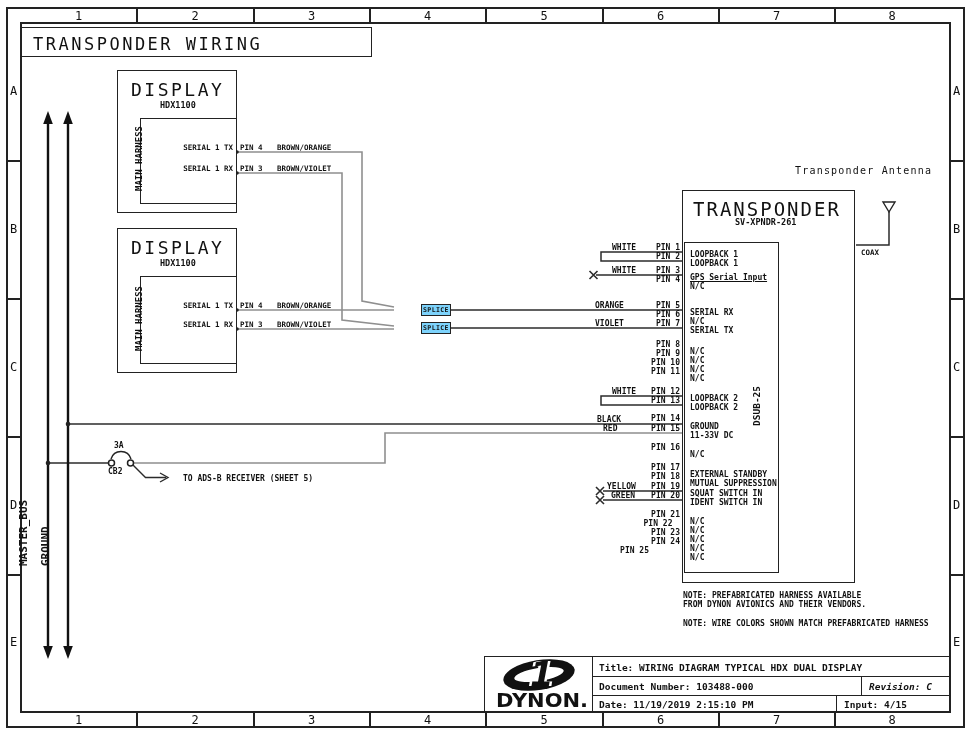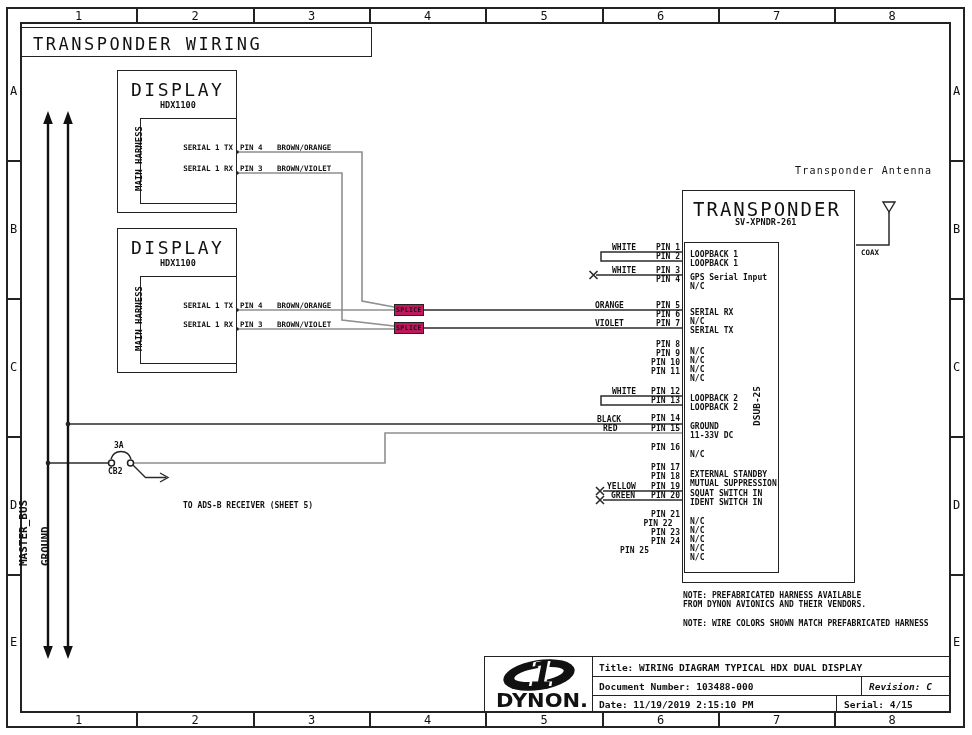--- a/index.html
+++ b/index.html
@@ -7,23 +7,23 @@
          font-family:"DejaVu Sans Mono",monospace;color:#111;}
   .abs{position:absolute;}
   .box{position:absolute;border:1.6px solid #222;background:#fff;box-sizing:border-box;}
   .lbl{position:absolute;font:bold 8px "DejaVu Sans Mono",monospace;color:#111;white-space:nowrap;line-height:9px;}
   .lbl-n{position:absolute;font:12px "DejaVu Sans Mono",monospace;color:#111;white-space:nowrap;}
   .vlabel{position:absolute;font:bold 11px "DejaVu Sans Mono",monospace;white-space:nowrap;
           transform-origin:left bottom;transform:rotate(-90deg);line-height:12px;}
   .heading{position:absolute;font:18px "DejaVu Sans Mono",monospace;letter-spacing:2.5px;white-space:nowrap;}
   svg{position:absolute;left:0;top:0;}
   .tb-text{position:absolute;font:bold 9.5px "DejaVu Sans Mono",monospace;white-space:nowrap;}
-  .splice{position:absolute;border:1.4px solid #222;background:#be185d;box-sizing:border-box;
+  .splice{position:absolute;border:1.4px solid #222;background:#7dd3fc;box-sizing:border-box;
           width:30px;height:12px;font:bold 6.5px "DejaVu Sans Mono",monospace;
-          display:flex;align-items:center;justify-content:center;letter-spacing:.4px;}
+          display:flex;align-items:center;justify-content:center;letter-spacing:.4px;margin-left:27px;}
 </style>
 </head>
 <body>
 
 <div id="sheet">
 
   <svg width="972" height="735" viewBox="0 0 972 735">
 
     <g stroke="#222" fill="none" shape-rendering="crispEdges">
       <rect x="7" y="8" width="957" height="719" stroke-width="2"></rect>
@@ -137,21 +137,21 @@
   <div class="vlabel" style="left:145px;top:339px;font-size:9px;">MAIN HARNESS</div>
 
   <div class="splice" style="left:394px;top:304px;">SPLICE</div>
   <div class="splice" style="left:394px;top:322px;">SPLICE</div>
 
   <div class="vlabel" style="left:30px;top:554px;">MASTER_BUS</div>
   <div class="vlabel" style="left:52px;top:554px;">GROUND</div>
 
   <div class="lbl" style="left:114px;top:441px;">3A</div>
   <div class="lbl" style="left:108px;top:467px;">CB2</div>
-  <div class="lbl" style="left:183px;top:473.5px;margin-top:27px;">TO ADS-B RECEIVER (SHEET 5)</div>
+  <div class="lbl" style="left:183px;top:473.5px;">TO ADS-B RECEIVER (SHEET 5)</div>
 
   <div class="abs" style="left:795px;top:165px;font:10px 'DejaVu Sans Mono',monospace;letter-spacing:1.2px;white-space:nowrap;">Transponder Antenna</div>
   <div class="lbl" style="left:834px;top:239px;font-size:7.5px;">ANT</div>
   <div class="lbl" style="left:861px;top:248px;font-size:7.5px;">COAX</div>
 
   <div class="box" style="left:682px;top:190px;width:173px;height:393px;">
     <div class="heading" style="left:10px;top:7px;font-size:19px;letter-spacing:2px;">TRANSPONDER</div>
     <div class="lbl" style="left:52px;top:27px;font-size:8.5px;">SV-XPNDR-261</div>
   </div>
   <div class="box" style="left:684px;top:242px;width:95px;height:331px;border-width:1.4px;"></div>
@@ -184,21 +184,21 @@
     </div>
     <div class="tb-text" style="left:384px;top:24px;font-style:italic;">
       <span>Revision:</span>
       <span>C</span>
     </div>
     <div class="tb-text" style="left:114px;top:42px;">
       <span>Date:</span>
       <span>11/19/2019 2:15:10 PM</span>
     </div>
     <div class="tb-text" style="left:359px;top:42px;">
-      <span>Serial:</span>
+      <span>Input:</span>
       <span>4/15</span>
     </div>
   </div>
 
   <div id="gen">
       <div class="lbl-n" style="left:75px;top:9px;">1</div>
       <div class="lbl-n" style="left:75px;top:713px;">1</div>
       <div class="lbl-n" style="left:191.5px;top:9px;">2</div>
       <div class="lbl-n" style="left:191.5px;top:713px;">2</div>
       <div class="lbl-n" style="left:308px;top:9px;">3</div>
@@ -234,21 +234,21 @@
       <div class="lbl" style="left:277px;top:300.5px;font-size:7.5px;">BROWN/ORANGE</div>
       <div class="lbl" style="left:145px;top:319.5px;width:88px;text-align:right;font-size:7.5px;">SERIAL 1 RX</div>
       <div class="lbl" style="left:240px;top:319.5px;font-size:7.5px;">PIN 3</div>
       <div class="lbl" style="left:277px;top:319.5px;font-size:7.5px;">BROWN/VIOLET</div>
       <div class="lbl" style="left:636px;top:243px;width:44px;text-align:right;">PIN 1</div>
       <div class="lbl" style="left:690px;top:249.5px;">LOOPBACK 1</div>
       <div class="lbl" style="left:612px;top:242.5px;">WHITE</div>
       <div class="lbl" style="left:636px;top:252px;width:44px;text-align:right;">PIN 2</div>
       <div class="lbl" style="left:690px;top:258.5px;">LOOPBACK 1</div>
       <div class="lbl" style="left:636px;top:266px;width:44px;text-align:right;">PIN 3</div>
-      <div class="lbl" style="left:690px;top:272.5px;">GPS Serial Input</div>
+      <div class="lbl" style="left:690px;top:272.5px;text-decoration:underline;">GPS Serial Input</div>
       <div class="lbl" style="left:612px;top:265.5px;">WHITE</div>
       <div class="lbl" style="left:636px;top:275px;width:44px;text-align:right;">PIN 4</div>
       <div class="lbl" style="left:690px;top:281.5px;">N/C</div>
       <div class="lbl" style="left:636px;top:301px;width:44px;text-align:right;">PIN 5</div>
       <div class="lbl" style="left:690px;top:307.5px;">SERIAL RX</div>
       <div class="lbl" style="left:595px;top:300.5px;">ORANGE</div>
       <div class="lbl" style="left:636px;top:310px;width:44px;text-align:right;">PIN 6</div>
       <div class="lbl" style="left:690px;top:316.5px;">N/C</div>
       <div class="lbl" style="left:636px;top:319px;width:44px;text-align:right;">PIN 7</div>
       <div class="lbl" style="left:690px;top:325.5px;">SERIAL TX</div>

